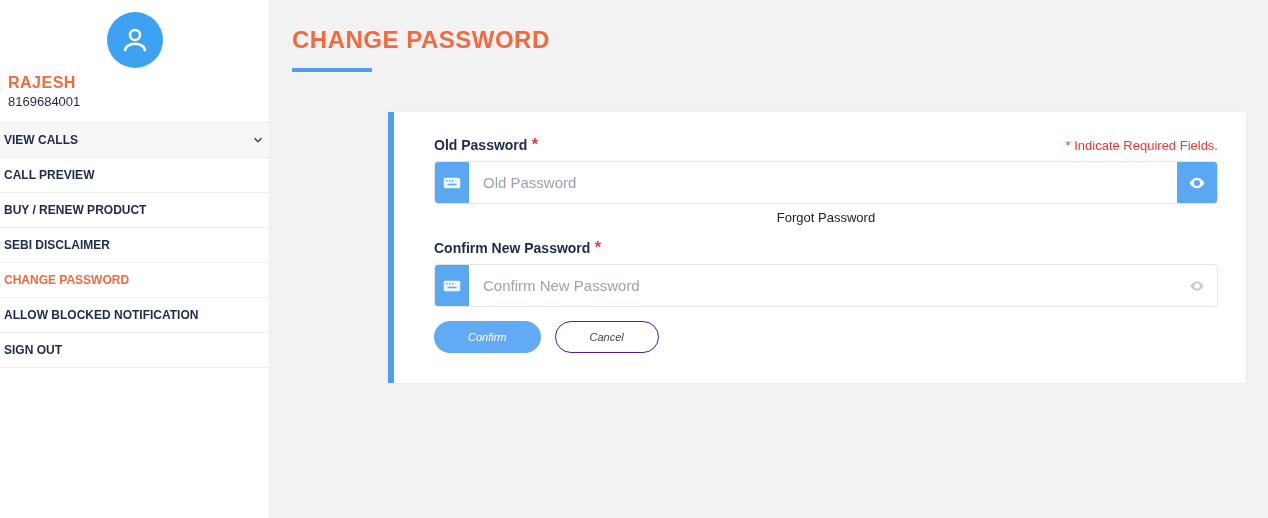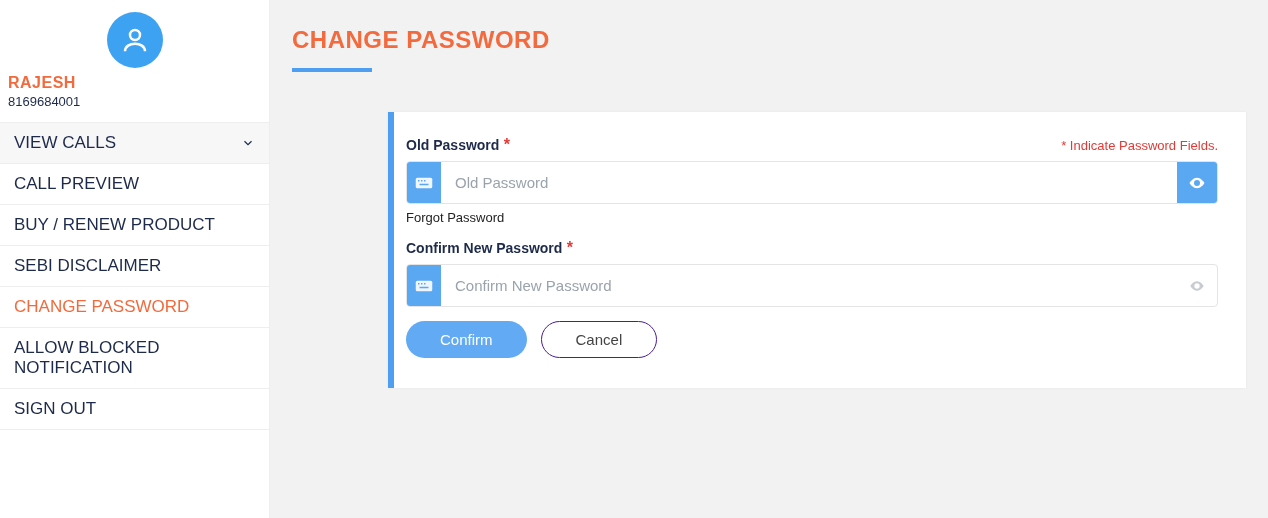--- a/index.html
+++ b/index.html
@@ -37,23 +37,23 @@
     font-size: 16px;
     letter-spacing: 0.5px;
   }
   .profile-phone, .profile-email {
     color: #1e2a4a;
     font-size: 13px;
     line-height: 1.5;
   }
   .nav { display: flex; flex-direction: column; }
   .nav-item {
-    padding: 10px 14px;
-    font-size: 17px;
-    font-weight: 400;
+    padding: 10px 4px;
+    font-size: 12px;
+    font-weight: 700;
     color: #1e2a4a;
     border-bottom: 1px solid #eee;
     display: flex;
     align-items: center;
     justify-content: space-between;
     cursor: pointer;
     text-transform: uppercase;
   }
   .nav-item:first-child { border-top: 1px solid #eee; }
   .nav-item.dim { background: #f7f7f7; }
@@ -77,39 +77,39 @@
     height: 4px;
     width: 80px;
     background: #4e9ef2;
     margin-top: 14px;
     margin-bottom: 40px;
   }
   .card {
     background: #fff;
     margin-left: 96px;
     border-left: 6px solid #4e9ef2;
-    padding: 24px 28px 30px 12px;
+    padding: 24px 28px 30px 40px;
     box-shadow: 0 0 2px rgba(0,0,0,0.06);
   }
   .row-head {
     display: flex;
     justify-content: space-between;
     align-items: baseline;
   }
   .label {
     font-weight: 700;
     font-size: 14px;
     color: #1e2a4a;
     margin-bottom: 8px;
     display: inline-block;
   }
   .req { color: #e53935; font-weight: 700; }
   .req-note { color: #e53935; font-size: 13px; }
   .forgot {
-    text-align: left;
+    text-align: center;
     font-size: 13px;
     color: #222;
     margin-top: 0;
     cursor: pointer;
   }
   .field {
     display: flex;
     margin-bottom: 6px;
     border: 1px solid #e4e4e4;
     border-radius: 4px;
@@ -136,23 +136,24 @@
     cursor:pointer;
   }
   .eye.blue { background:#5aa7f2; }
   .eye.blue svg { fill:#fff; width:18px; height:18px; }
   .eye.grey svg { fill:#c8ccd0; width:16px; height:16px; }
   .group { margin-bottom: 14px; }
   .buttons { display:flex; gap:14px; margin-top: 14px; }
   .btn {
     border-radius: 22px;
     padding: 9px 34px;
-    font-size: 15px;
+    font-size: 11px;
     cursor: pointer;
     border: none;
+    font-style: italic;
   }
   .btn-primary {
     background: #62aaf3;
     color: #fff;
   }
   .btn-outline {
     background: #fff;
     color: #444;
     border: 1px solid #4c1d95;
   }
@@ -205,21 +206,21 @@
   <div class="title-underline"></div>
 
   <div class="card">
 
     <div class="group">
       <div class="row-head">
         <div>
           <span class="label">Old Password</span>
           <span class="req">*</span>
         </div>
-        <span class="req-note">* Indicate Password Fields.</span>
+        <span class="req-note">* Indicate Required Fields.</span>
       </div>
       <div class="field">
         <div class="field-prefix">
           <svg viewBox="0 0 24 16">
               <rect x="1" y="1" width="22" height="14" rx="2" fill="#fff" opacity="0.9"></rect>
               <rect x="4" y="4" width="2" height="2" fill="#5aa7f2"></rect>
               <rect x="8" y="4" width="2" height="2" fill="#5aa7f2"></rect>
               <rect x="12" y="4" width="2" height="2" fill="#5aa7f2"></rect>
               <rect x="6" y="9" width="12" height="2" fill="#5aa7f2"></rect>
             </svg>

